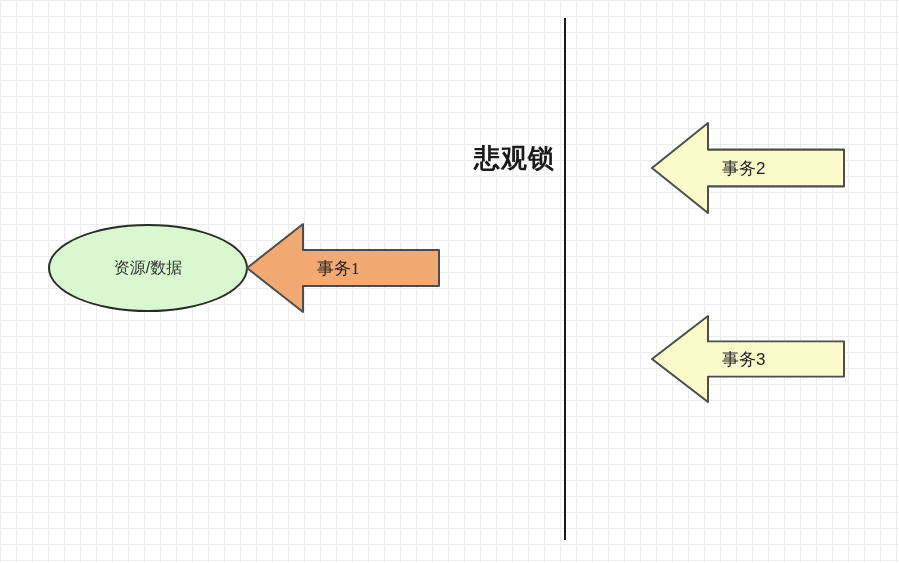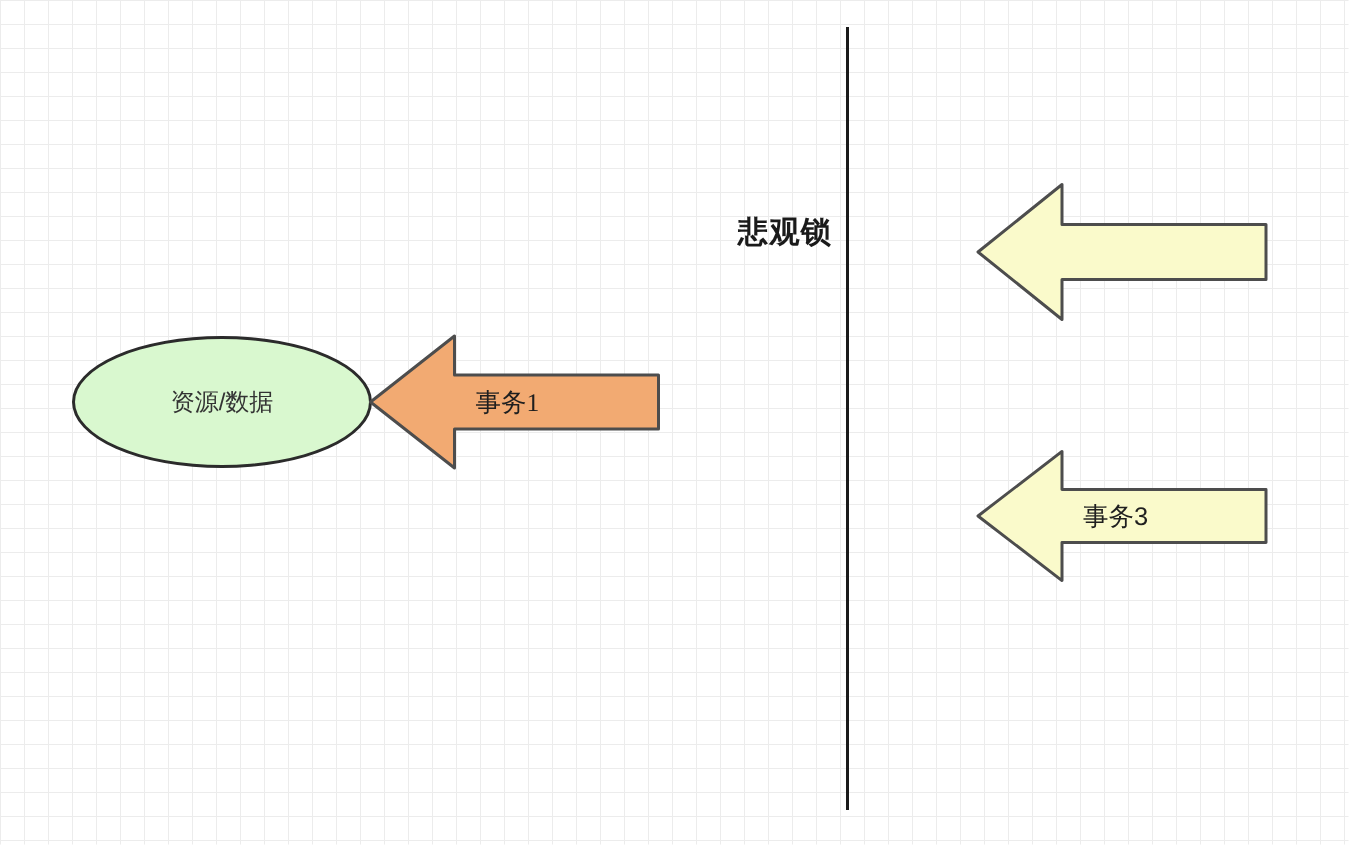--- a/index.html
+++ b/index.html
@@ -25,21 +25,21 @@
     width: 2px;
     height: 522px;
     background-color: #1a1a1a;
   }
   .diagram-title {
     position: absolute;
     left: 440px;
     top: 141px;
     width: 115px;
     text-align: right;
-    font-size: 20px;
+    font-size: 26px;
     font-weight: bold;
     color: #1a1a1a;
     letter-spacing: 1px;
   }
   .resource-ellipse {
     position: absolute;
     left: 48px;
     top: 224px;
     width: 196px;
     height: 84px;
@@ -72,21 +72,21 @@
     bottom: 0;
     display: flex;
     align-items: center;
     justify-content: flex-start;
     padding-left: 12px;
     font-size: 17px;
     color: #1f1f1f;
   }
   .arrow-1 { left: 245px; top: 222px; width: 196px; height: 92px; font-family: Liberation Serif, serif; }
   .arrow-2 { left: 650px; top: 121px; width: 196px; height: 94px; }
-  .arrow-3 { left: 650px; top: 299px; width: 196px; height: 90px; }
+  .arrow-3 { left: 650px; top: 314px; width: 196px; height: 90px; }
 </style>
 </head>
 <body>
 
 <div class="canvas">
 
   <div class="diagram-title">悲观锁</div>
 
   <div class="divider" style="background-color: rgb(26, 26, 26);"></div>
 
@@ -98,20 +98,21 @@
     <svg viewBox="0 0 196 92" preserveAspectRatio="none">
       <polygon points="2,46 58,2 58,28 194,28 194,64 58,64 58,90" stroke-width="2" stroke-linejoin="round" stroke="#4d4d4d" fill="#f2aa72"></polygon>
     </svg>
     <span class="label">事务1</span>
   </div>
 
   <div class="block-arrow arrow-2">
     <svg viewBox="0 0 196 92" preserveAspectRatio="none">
       <polygon points="2,46 58,2 58,28 194,28 194,64 58,64 58,90" stroke-width="2" stroke-linejoin="round" stroke="#4d4d4d" fill="#fafacb"></polygon>
     </svg>
+    <span class="label">事务2</span>
   </div>
 
   <div class="block-arrow arrow-3">
     <svg viewBox="0 0 196 92" preserveAspectRatio="none">
       <polygon points="2,46 58,2 58,28 194,28 194,64 58,64 58,90" stroke-width="2" stroke-linejoin="round" stroke="#4d4d4d" fill="#fafacb"></polygon>
     </svg>
     <span class="label">事务3</span>
   </div>
 
 </div>

